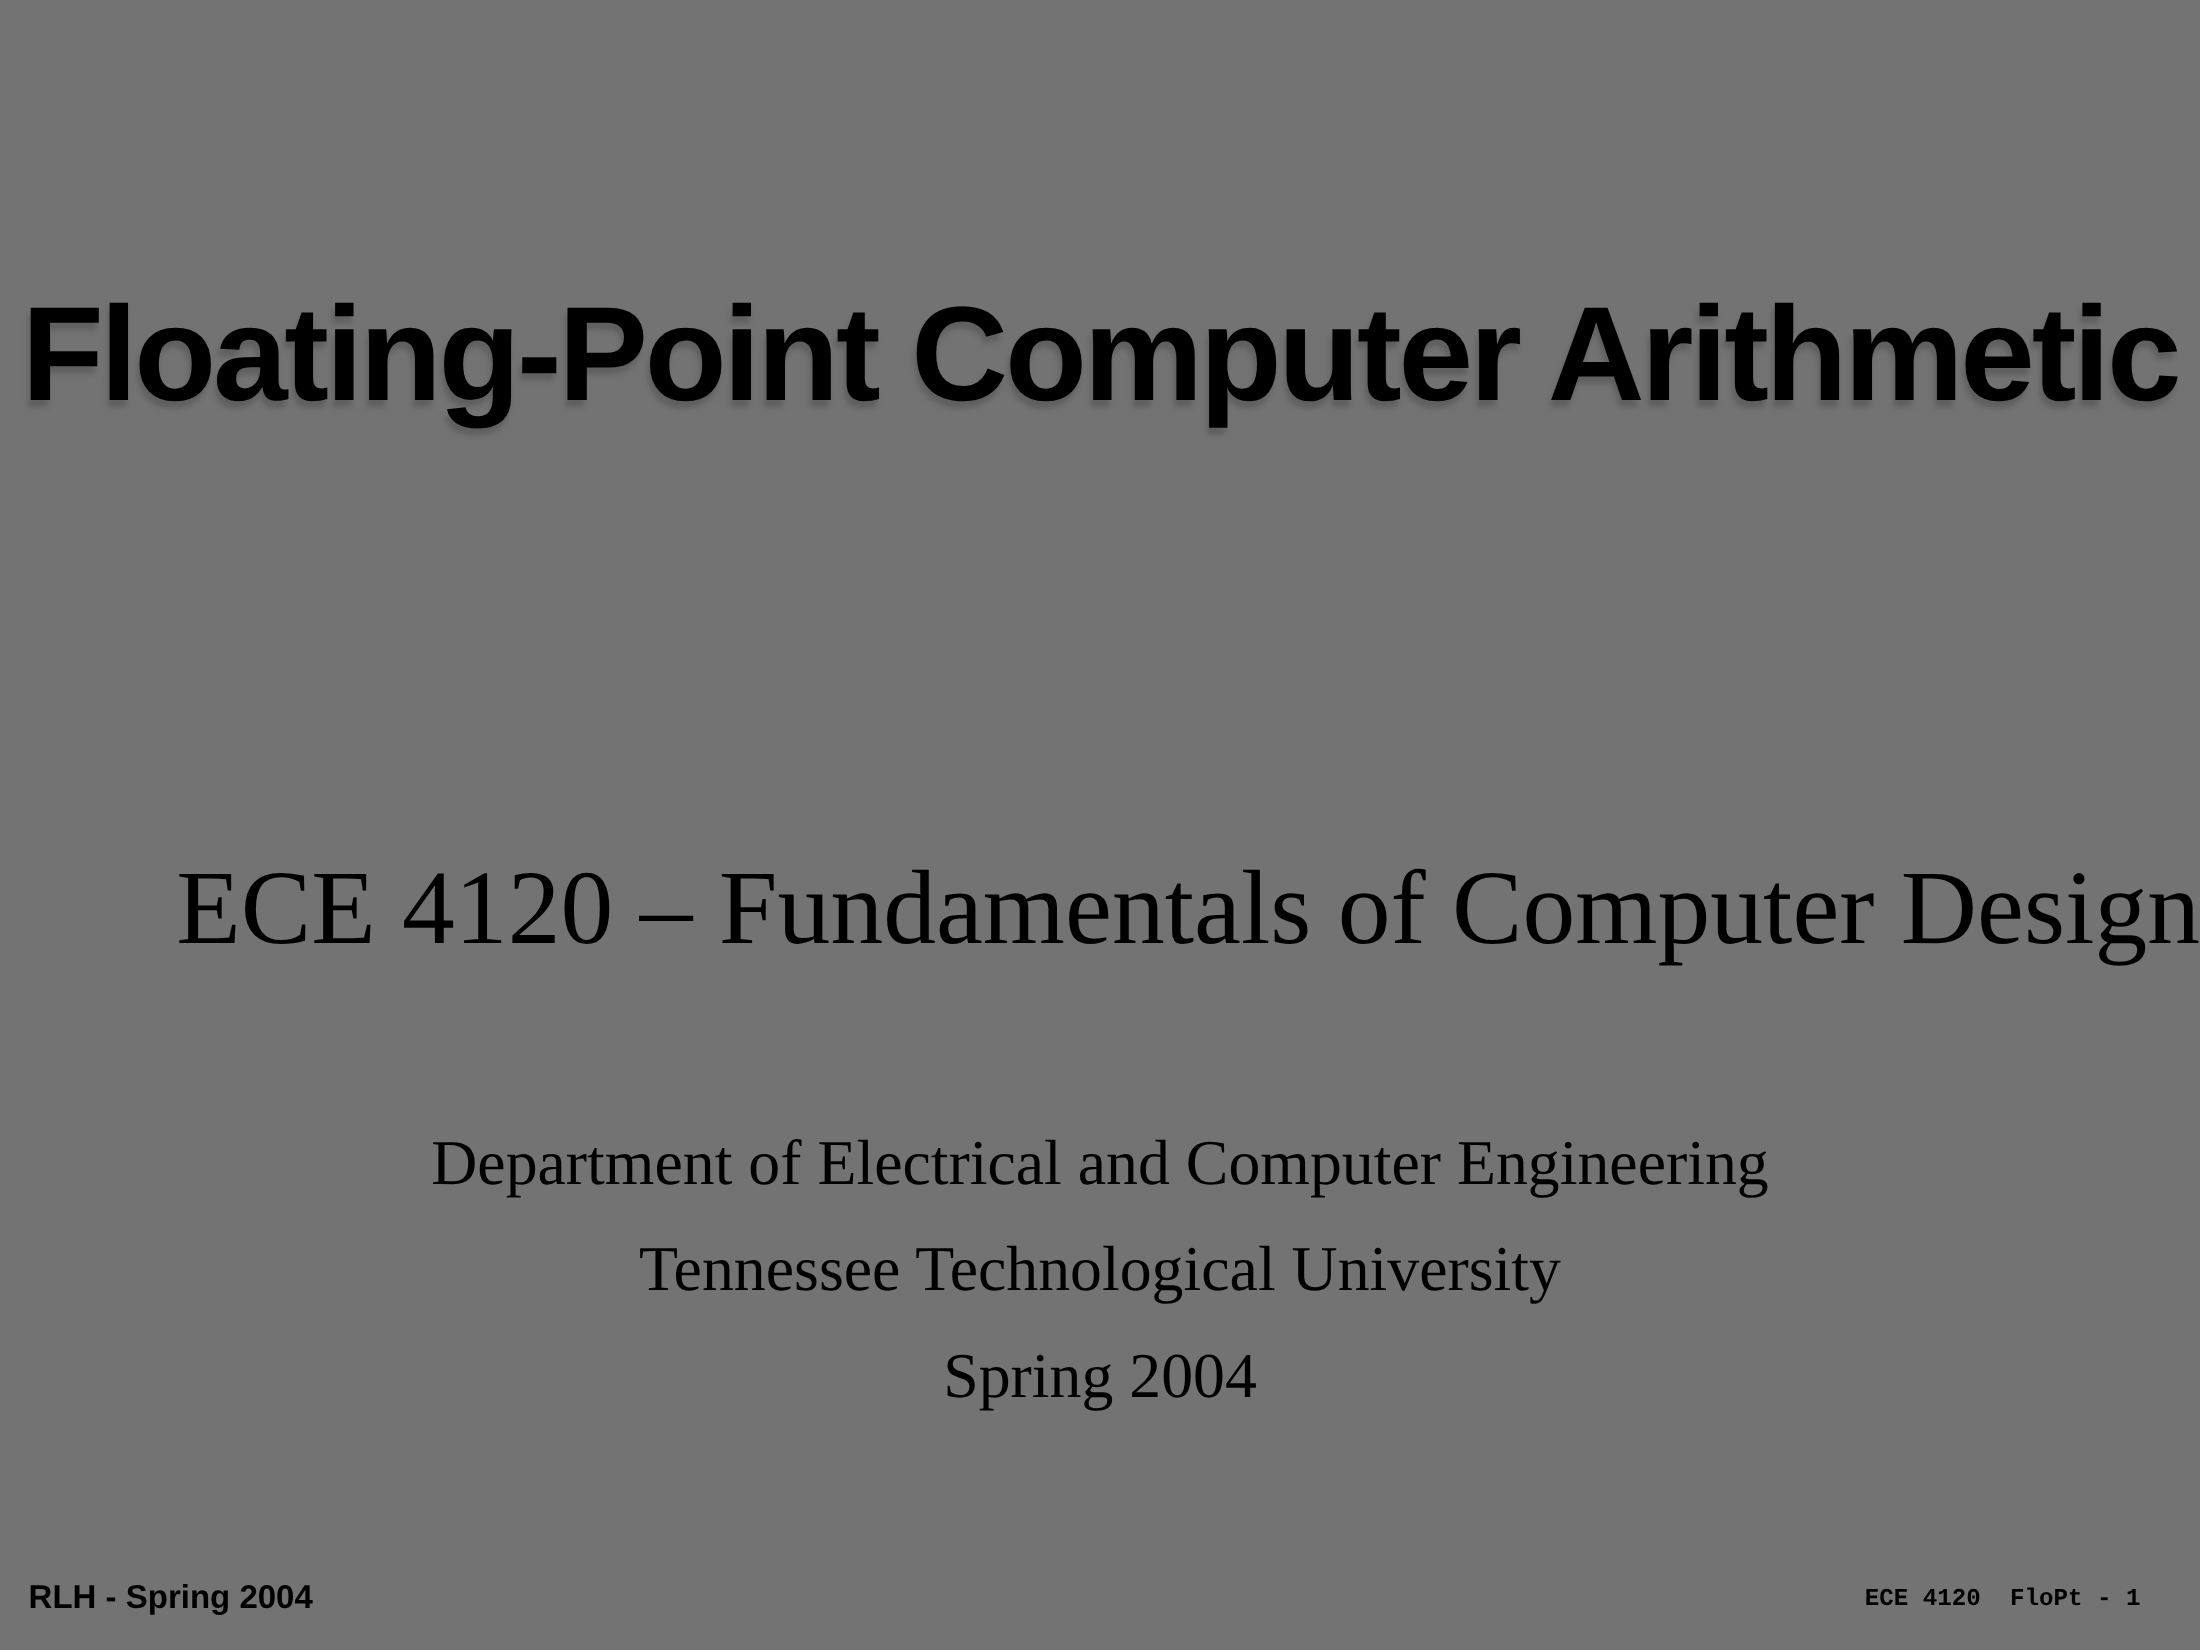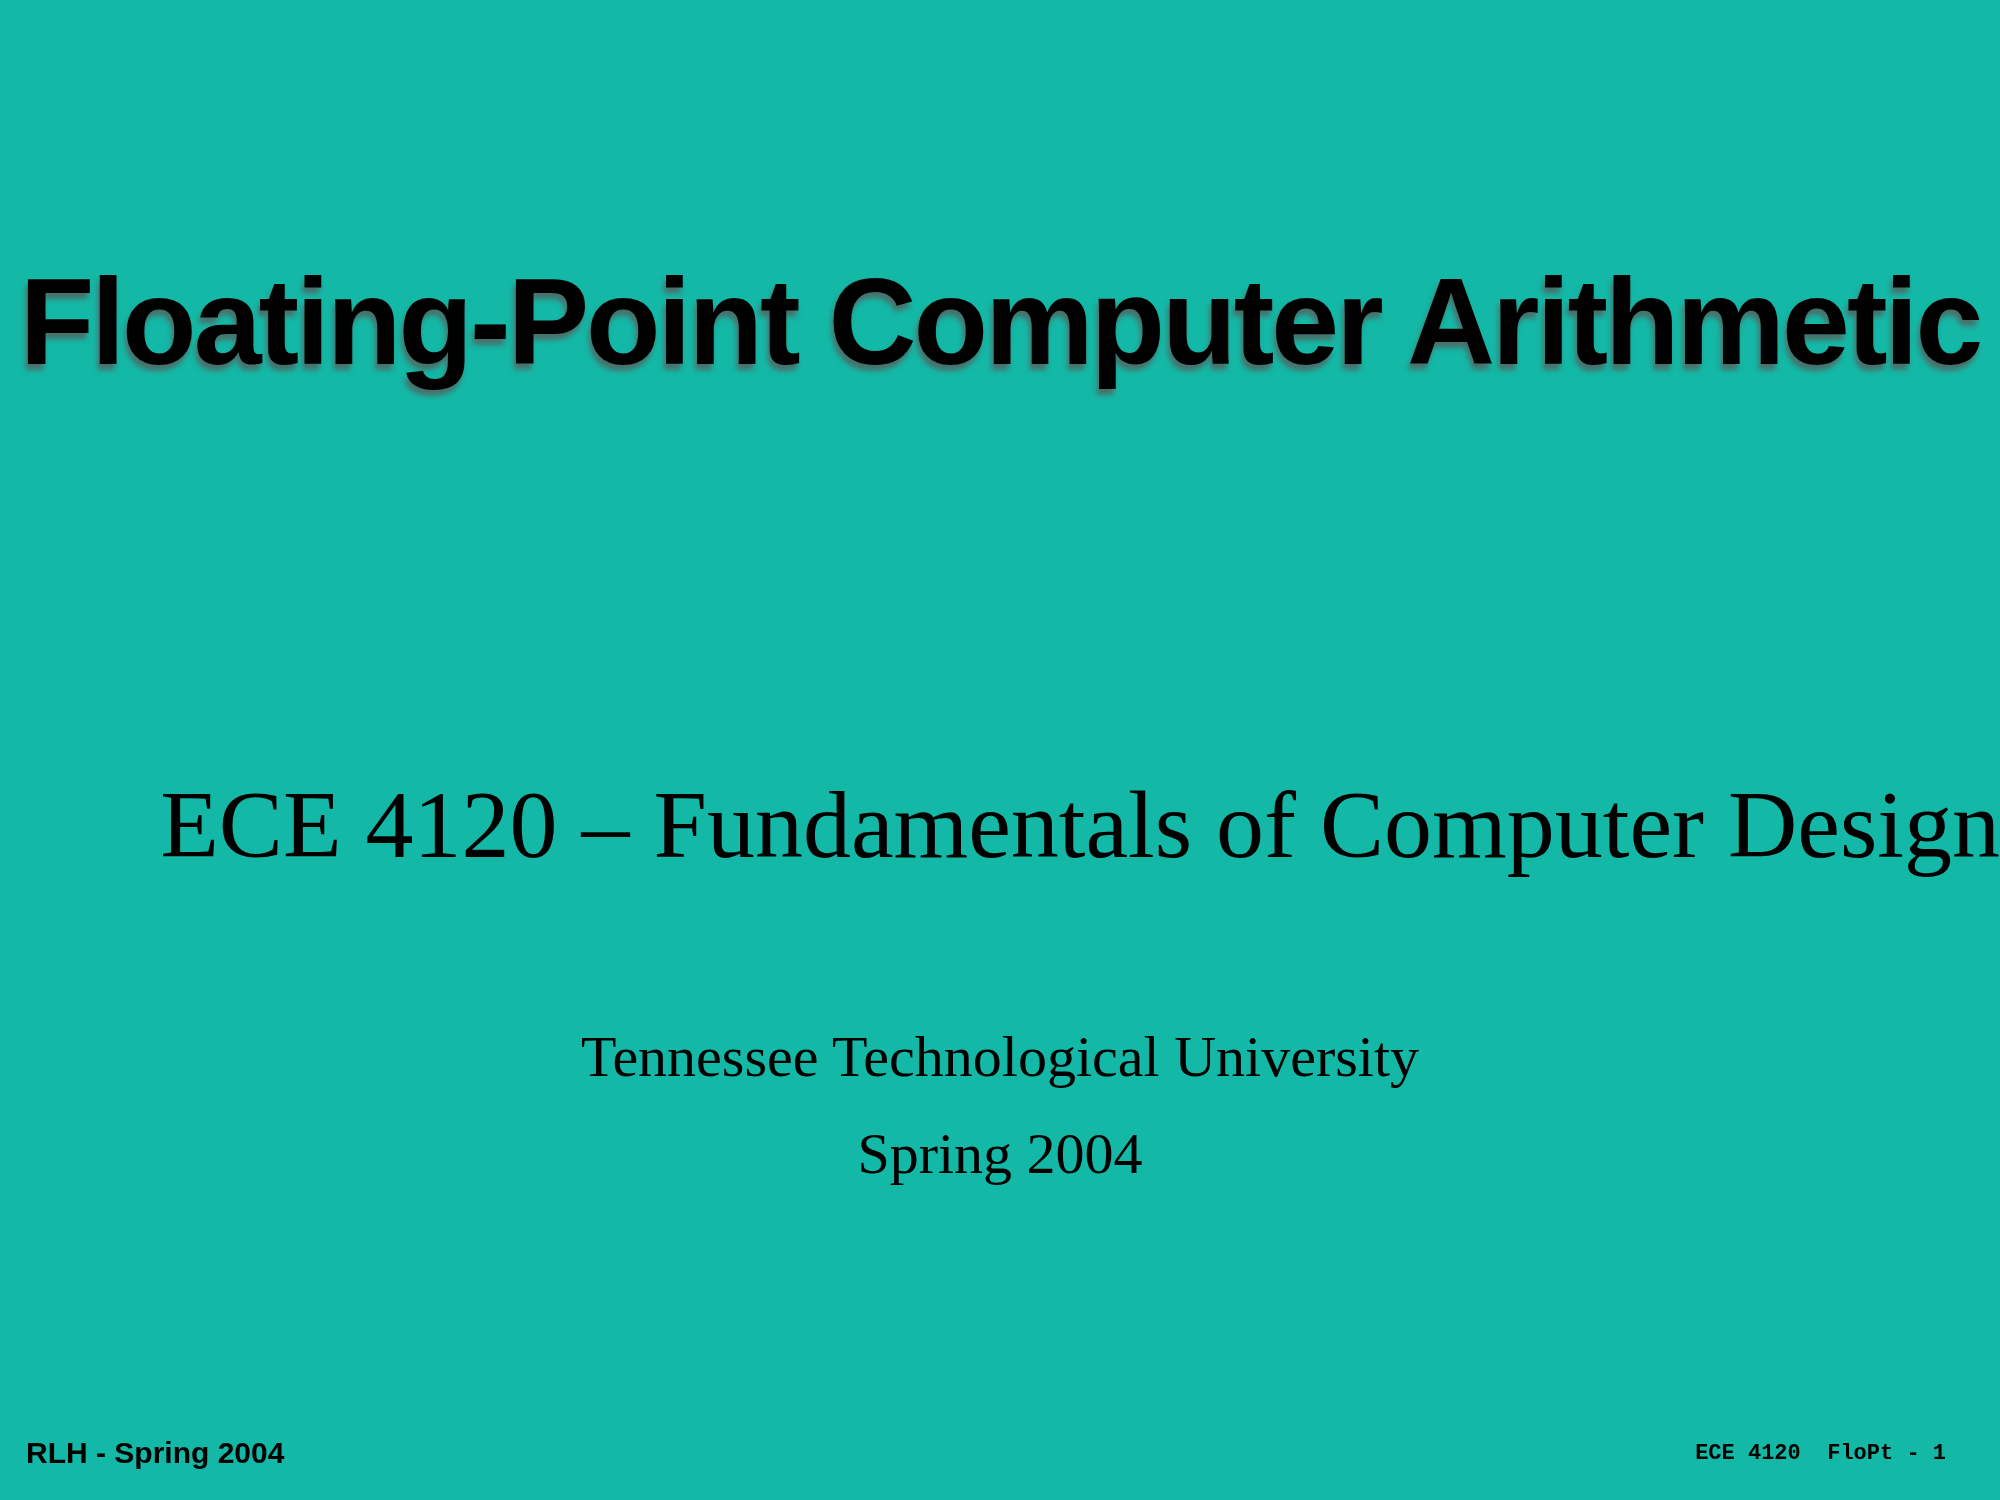--- a/index.html
+++ b/index.html
@@ -10,21 +10,21 @@
     width: 2000px;
     height: 1500px;
     position: relative;
     background: #ffffff;
     overflow: hidden;
     font-family: "Liberation Sans", sans-serif;
   }
   .slide {
     position: absolute;
     inset: 0;
-    background: #14b8a6;
+    background: #737373;
   }
   .slide-title {
     position: absolute;
     top: 258px;
     left: 0;
     width: 100%;
     text-align: center;
     font-family: "Liberation Sans", sans-serif;
     font-weight: bold;
     font-size: 122px;
@@ -86,20 +86,21 @@
 </head>
 <body>
 
 <div class="slide">
 
   <div class="slide-title">Floating-Point Computer Arithmetic</div>
 
   <div class="slide-subtitle">ECE 4120 – Fundamentals of Computer Design</div>
 
   <div class="author-block">
+    <div class="author-line">Department of Electrical and Computer Engineering</div>
     <div class="author-line">Tennessee Technological University</div>
     <div class="author-line">Spring 2004</div>
   </div>
 
   <div class="footer-left">RLH - Spring 2004</div>
 
   <div class="footer-right">ECE 4120  FloPt - 1</div>
 
 </div>
 

